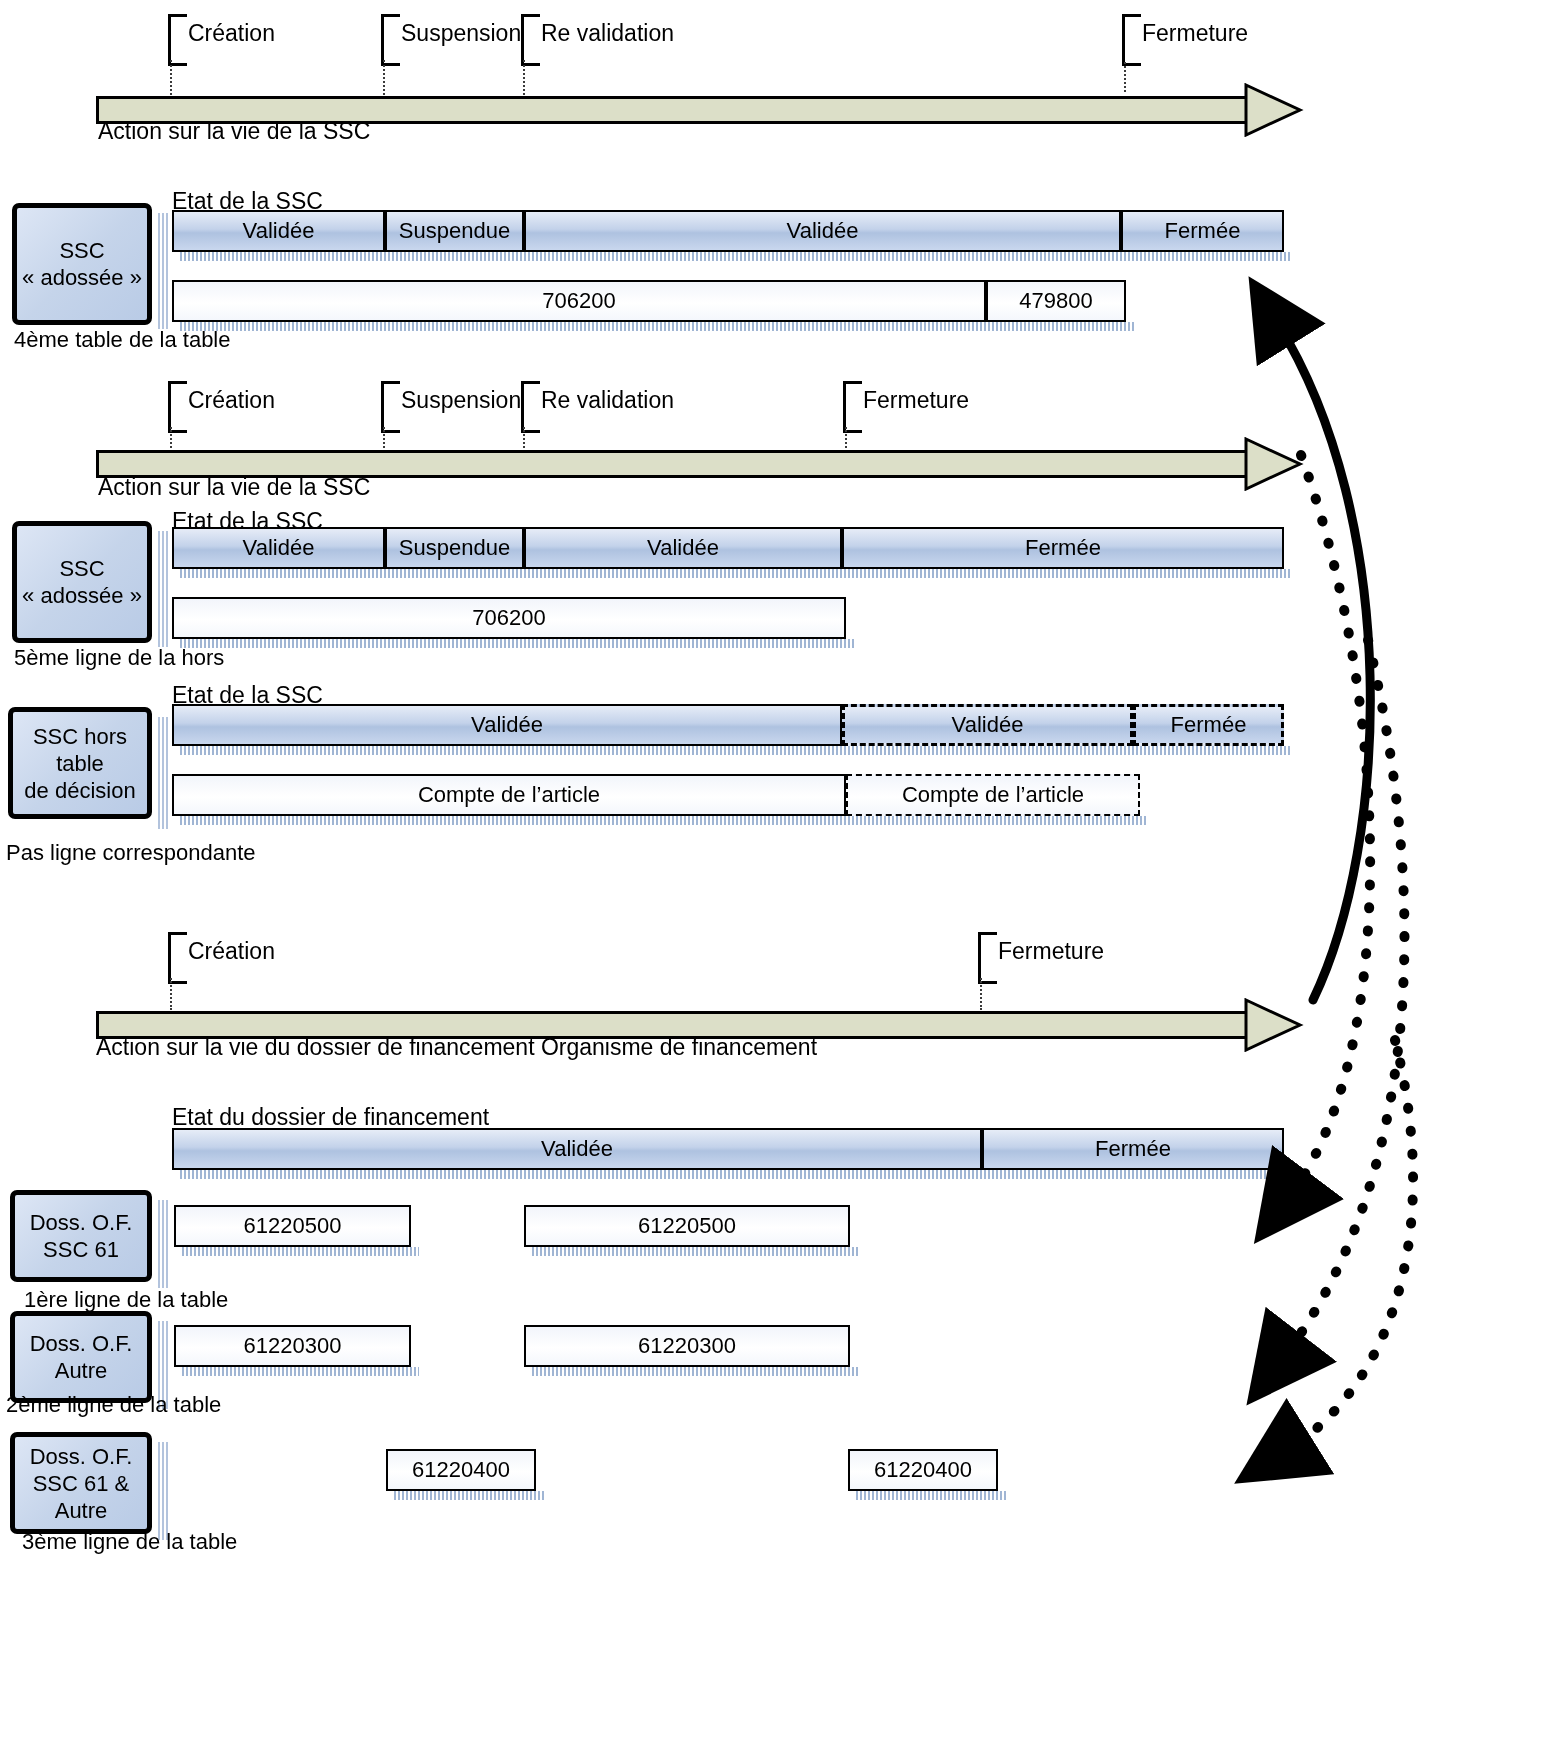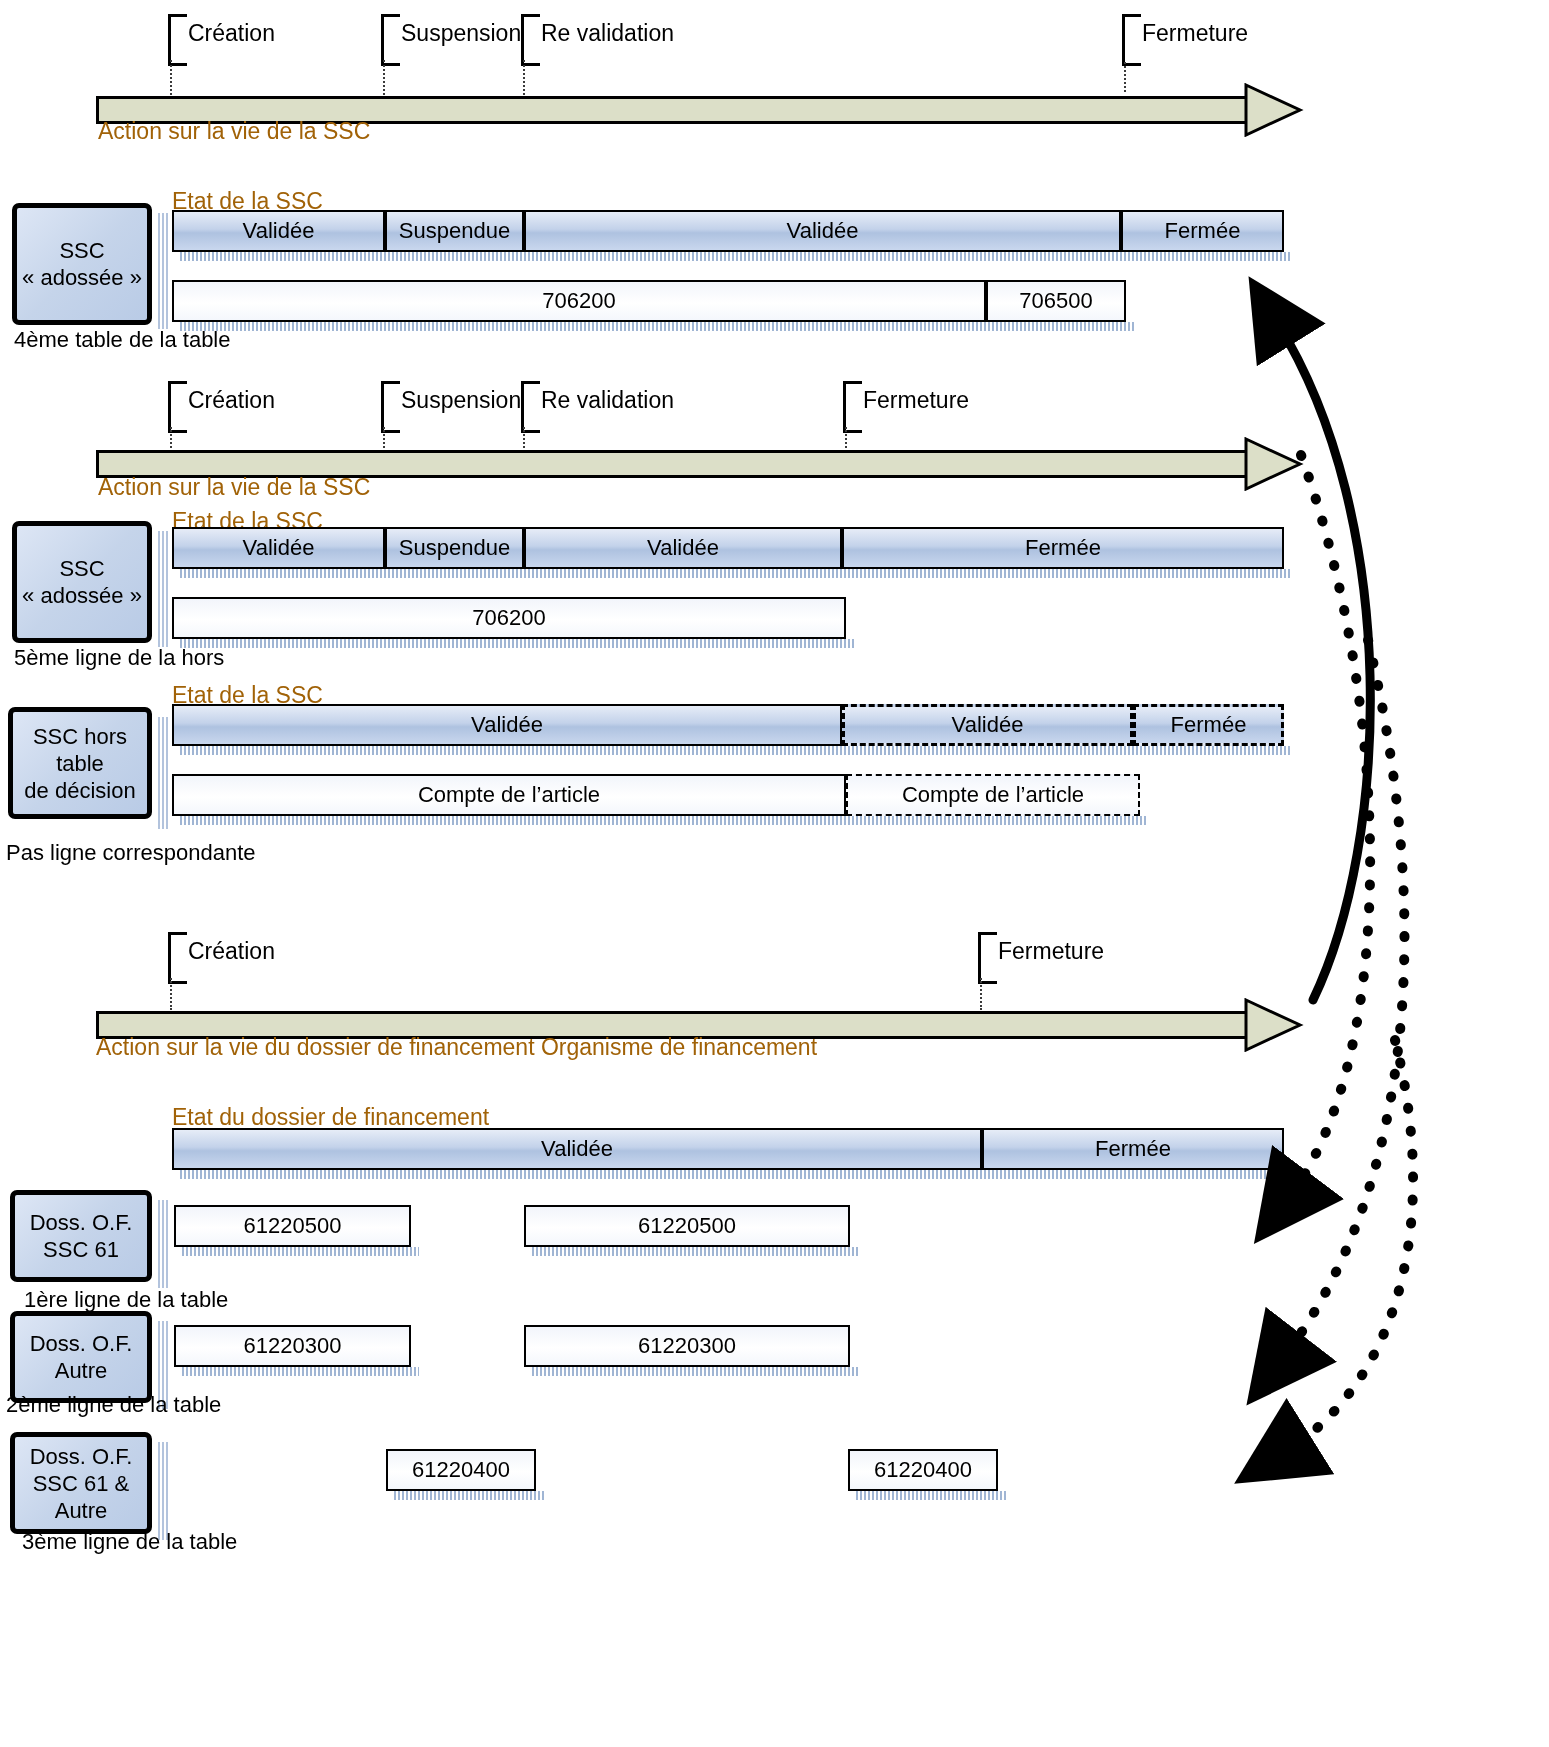--- a/index.html
+++ b/index.html
@@ -2,21 +2,21 @@
 <html><head>
 <meta charset="utf-8">
 <style>
   html,body{margin:0;padding:0;background:#ffffff;}
   body{width:1549px;height:1747px;position:relative;
        font-family:"Liberation Sans","DejaVu Sans",sans-serif;
        color:#000;overflow:hidden;}
   .abs{position:absolute;}
 
   
-  .txt{font-size:23px;line-height:26px;white-space:nowrap;color:#a16207;}
+  .txt{font-size:23px;line-height:26px;white-space:nowrap;color:#000000;}
   .caption{font-size:22px;line-height:24px;white-space:nowrap;}
 
   
   .bracket{position:absolute;}
   .bracket .bk{position:absolute;left:0;top:0;width:16px;height:46px;
        border-left:3px solid #000;border-top:3px solid #000;border-bottom:3px solid #000;}
   .bracket .lbl{position:absolute;left:20px;top:6px;font-size:23px;white-space:nowrap;}
   .tickline{position:absolute;width:0;border-left:2px dotted #3a3a3a;}
 
   
@@ -102,21 +102,21 @@
 
 <div class="barrow abs" style="left:172px;top:210px;width:1112px;">
   <div class="seg" style="left:0px;width:213px;">Validée</div>
   <div class="seg" style="left:213px;width:139px;">Suspendue</div>
   <div class="seg" style="left:352px;width:597px;">Validée</div>
   <div class="seg" style="left:949px;width:163px;">Fermée</div>
 </div>
 <div class="segshadow abs" style="left:180px;top:252px;width:1112px;"></div>
 
 <div class="acct abs" style="left:172px;top:280px;width:814px;">706200</div>
-<div class="acct abs" style="left:986px;top:280px;width:140px;">706500</div>
+<div class="acct abs" style="left:986px;top:280px;width:140px;">479800</div>
 <div class="segshadow abs" style="left:180px;top:322px;width:954px;"></div>
 
 <div class="caption abs" style="left:14px;top:328px;">4ème table de la table</div>
 
 <div class="bracket abs" style="left:168px;top:381px;">
   <div class="bk"></div>
   <div class="lbl">Création</div>
 </div>
 <div class="tickline abs" style="left:170px;top:427px;height:32px;"></div>
 

